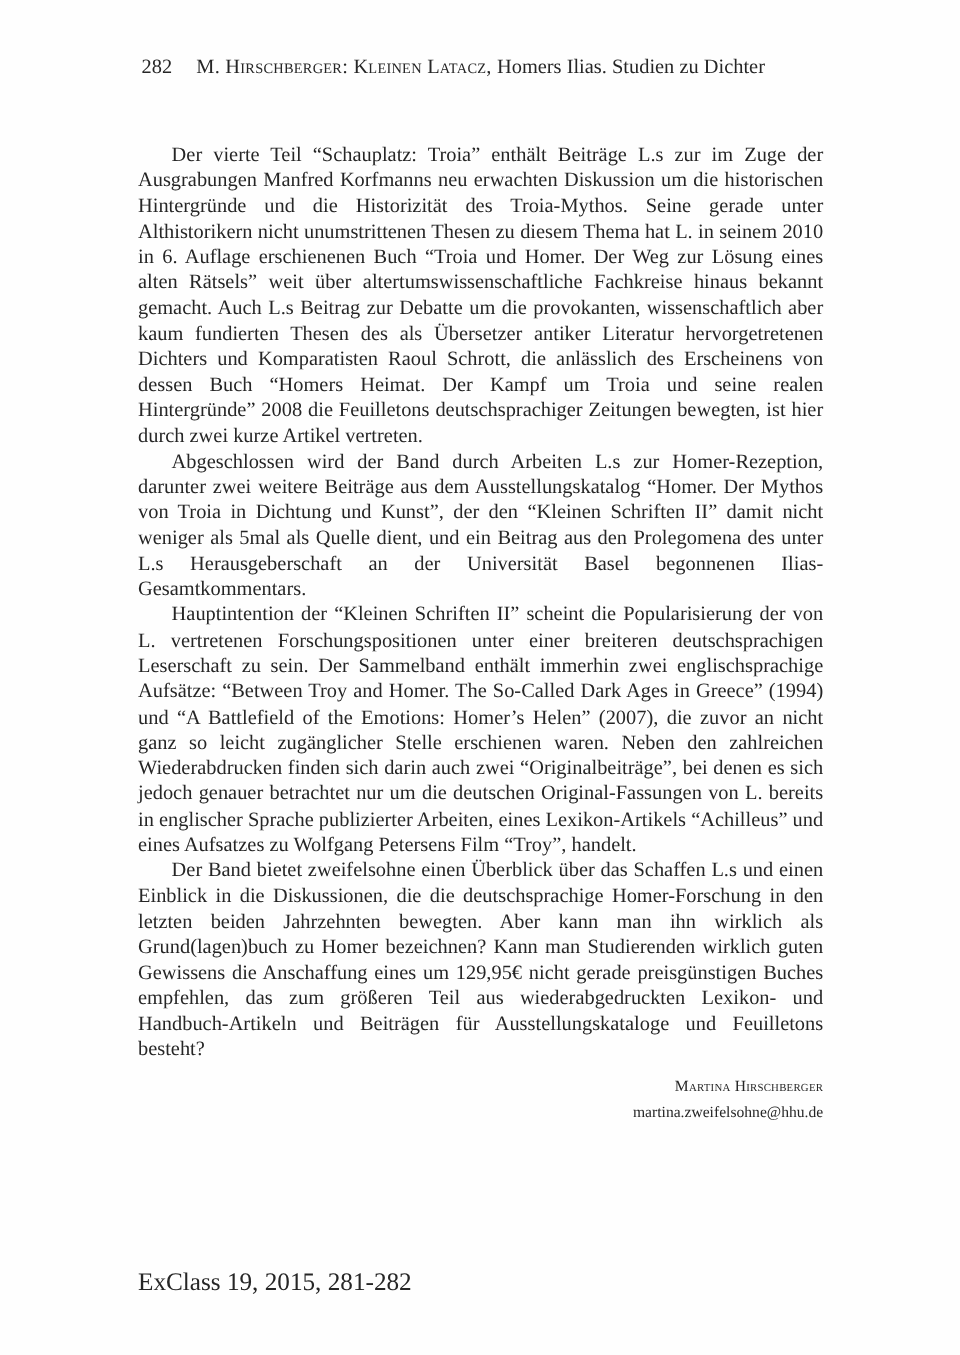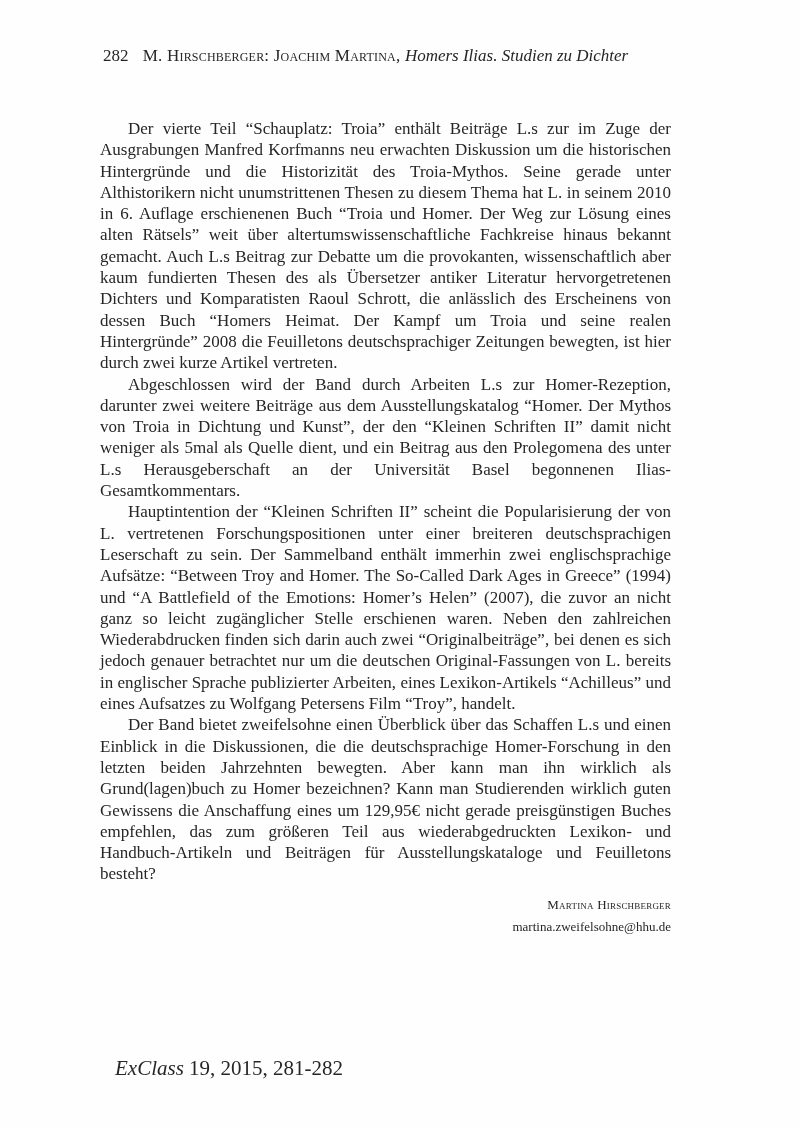--- a/index.html
+++ b/index.html
@@ -12,42 +12,41 @@
     width: 800px;
     height: 1129px;
     background: #fefefe;
     color: #262626;
     font-family: "Liberation Serif", "DejaVu Serif", serif;
     overflow: hidden;
     box-sizing: border-box;
   }
   .content {
     position: absolute;
-    left: 100px;
+    left: 115px;
     top: 46px;
     width: 571px;
   }
   .running-header {
     position: relative;
     height: 24px;
     font-size: 17px;
     text-align: center;
     white-space: nowrap;
   }
   .page-number {
     position: absolute;
     left: 3px;
     top: 0;
   }
   .small-caps {
     font-variant: small-caps;
     letter-spacing: 0.2px;
   }
   .italic {
-    font-style: italic;
     margin-top: 10px;
   }
   .review-body {
     margin-top: 48px;
     font-size: 17px;
     line-height: 21.3px;
     text-align: justify;
   }
   .review-body p {
     margin: 0;
@@ -74,21 +73,21 @@
 </style>
 </head>
 <body>
 
 <div class="page">
 
   <div class="content">
 
     <div class="running-header">
       <span class="page-number">282</span>
-      <span class="small-caps">M. Hirschberger: Joachim Martina, </span><span class="italic">Homers Ilias. Studien zu Dichter</span>
+      <span class="small-caps">M. Hirschberger: Kleinen Latacz, </span><span class="italic">Homers Ilias. Studien zu Dichter</span>
     </div>
 
     <div class="review-body">
       <p>Der vierte Teil “Schauplatz: Troia” enthält Beiträge L.s zur im Zuge der Ausgrabungen Manfred Korfmanns neu erwachten Diskussion um die historischen Hintergründe und die Historizität des Troia-Mythos. Seine gerade unter Althistorikern nicht unumstrittenen Thesen zu diesem Thema hat L. in seinem 2010 in 6. Auflage erschienenen Buch “Troia und Homer. Der Weg zur Lösung eines alten Rätsels” weit über altertumswissenschaftliche Fachkreise hinaus bekannt gemacht. Auch L.s Beitrag zur Debatte um die provokanten, wissenschaftlich aber kaum fundierten Thesen des als Übersetzer antiker Literatur hervorgetretenen Dichters und Komparatisten Raoul Schrott, die anlässlich des Erscheinens von dessen Buch “Homers Heimat. Der Kampf um Troia und seine realen Hintergründe” 2008 die Feuilletons deutschsprachiger Zeitungen bewegten, ist hier durch zwei kurze Artikel vertreten.</p>
       <p>Abgeschlossen wird der Band durch Arbeiten L.s zur Homer-Rezeption, darunter zwei weitere Beiträge aus dem Ausstellungskatalog “Homer. Der Mythos von Troia in Dichtung und Kunst”, der den “Kleinen Schriften II” damit nicht weniger als 5mal als Quelle dient, und ein Beitrag aus den Prolegomena des unter L.s Herausgeberschaft an der Universität Basel begonnenen Ilias-Gesamtkommentars.</p>
       <p>Hauptintention der “Kleinen Schriften II” scheint die Popularisierung der von L. vertretenen Forschungspositionen unter einer breiteren deutschsprachigen Leserschaft zu sein. Der Sammelband enthält immerhin zwei englischsprachige Aufsätze: “Between Troy and Homer. The So-Called Dark Ages in Greece” (1994) und “A Battlefield of the Emotions: Homer’s Helen” (2007), die zuvor an nicht ganz so leicht zugänglicher Stelle erschienen waren. Neben den zahlreichen Wiederabdrucken finden sich darin auch zwei “Originalbeiträge”, bei denen es sich jedoch genauer betrachtet nur um die deutschen Original-Fassungen von L. bereits in englischer Sprache publizierter Arbeiten, eines Lexikon-Artikels “Achilleus” und eines Aufsatzes zu Wolfgang Petersens Film “Troy”, handelt.</p>
       <p>Der Band bietet zweifelsohne einen Überblick über das Schaffen L.s und einen Einblick in die Diskussionen, die die deutschsprachige Homer-Forschung in den letzten beiden Jahrzehnten bewegten. Aber kann man ihn wirklich als Grund(lagen)buch zu Homer bezeichnen? Kann man Studierenden wirklich guten Gewissens die Anschaffung eines um 129,95€ nicht gerade preisgünstigen Buches empfehlen, das zum größeren Teil aus wiederabgedruckten Lexikon- und Handbuch-Artikeln und Beiträgen für Ausstellungskataloge und Feuilletons besteht?</p>
     </div>
 
     <div class="signature">

